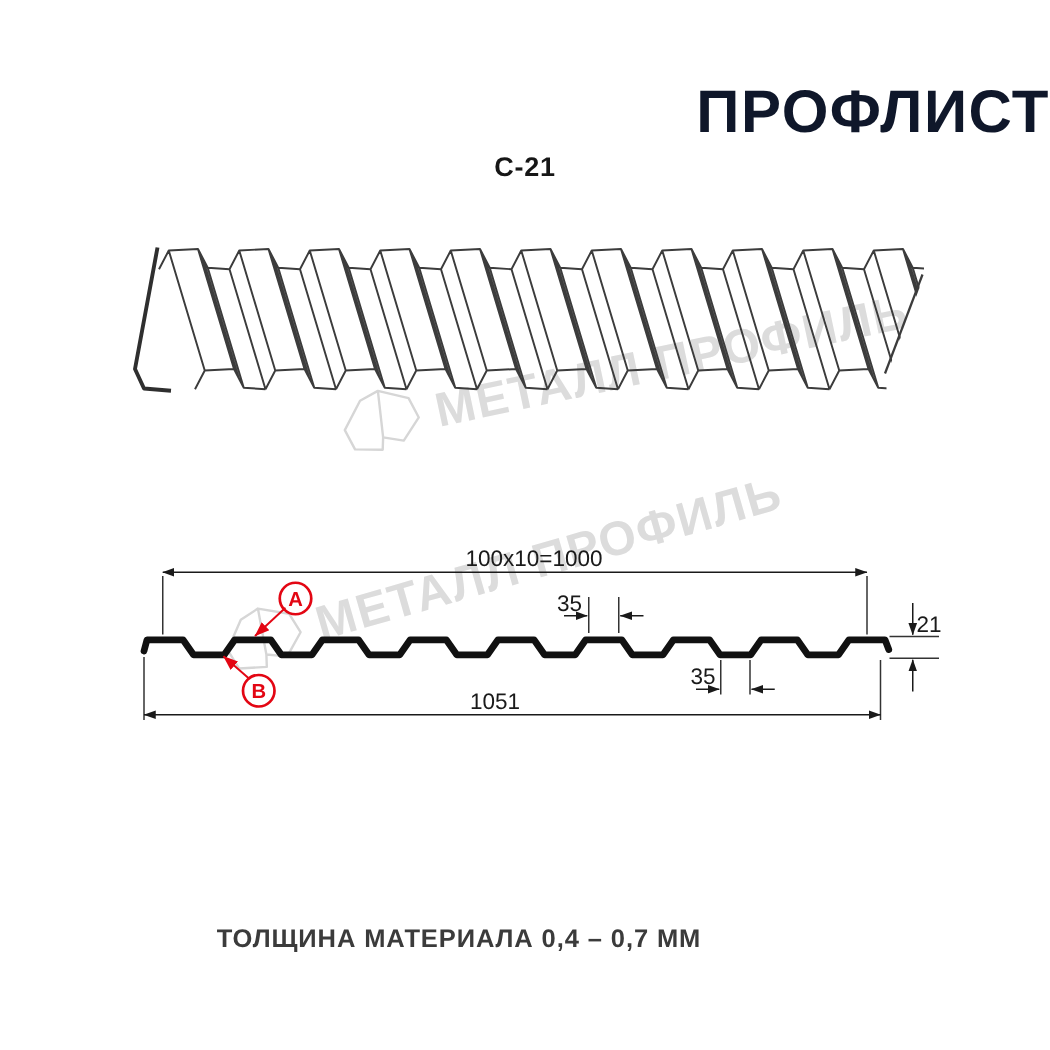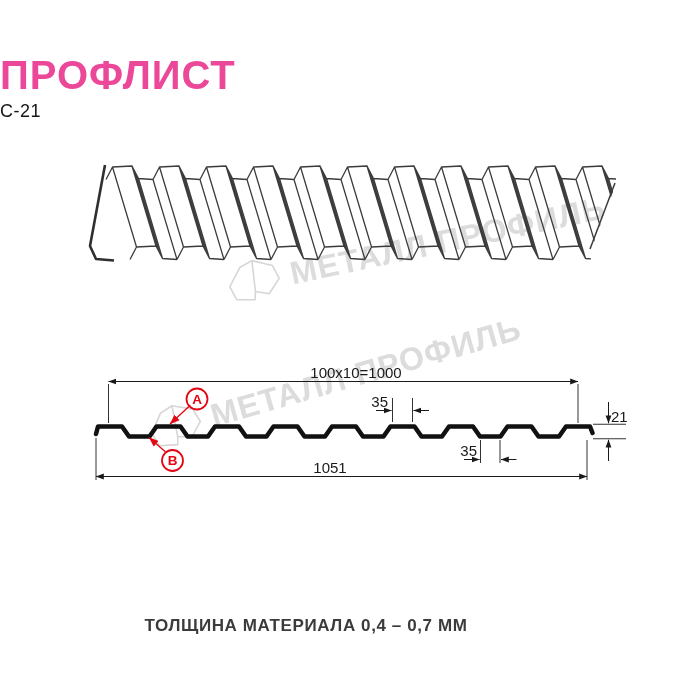--- a/index.html
+++ b/index.html
@@ -1,26 +1,26 @@
 <!DOCTYPE html>
 <html><head>
 <meta charset="utf-8">
 <style>
   html,body{margin:0;padding:0;}
   body{
     width:700px;height:700px;position:relative;background:#ffffff;
     font-family:"Liberation Sans", sans-serif;overflow:hidden;
   }
   .page-title{
-    position:absolute;top:53px;left:0;width:700px;text-align:left;
-    font-size:40px;font-weight:800;letter-spacing:1px;color:#ec4899;
+    position:absolute;top:53px;left:0;width:700px;text-align:right;
+    font-size:40px;font-weight:800;letter-spacing:1px;color:#0f172a;
   }
   .page-subtitle{
-    position:absolute;top:101px;left:0;width:700px;text-align:left;
-    font-size:18px;font-weight:400;letter-spacing:.5px;color:#161616;
+    position:absolute;top:101px;left:0;width:700px;text-align:center;
+    font-size:18px;font-weight:700;letter-spacing:.5px;color:#161616;
   }
   .footer-caption{
     position:absolute;top:616px;left:0;width:612px;text-align:center;
     font-size:17px;font-weight:600;letter-spacing:.6px;color:#3b3b3b;
   }
   .watermark{
     position:absolute;display:flex;align-items:center;gap:10px;
     z-index:0;transform-origin:0 50%;pointer-events:none;
   }
   .watermark .wm-text{

